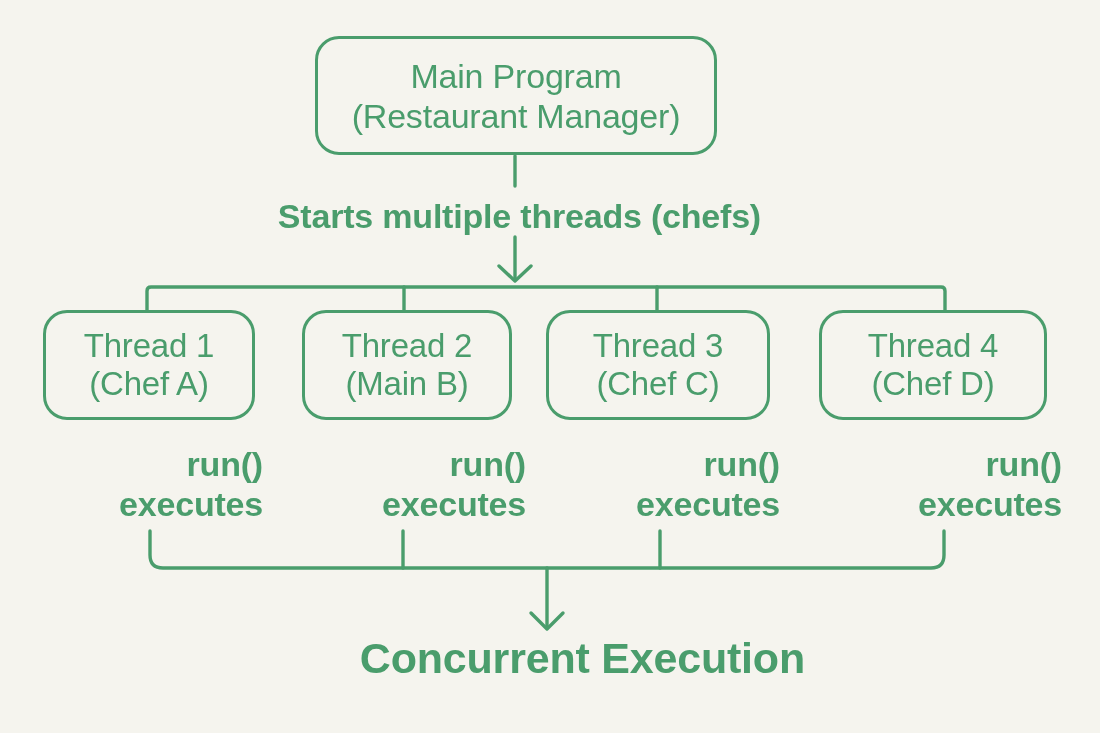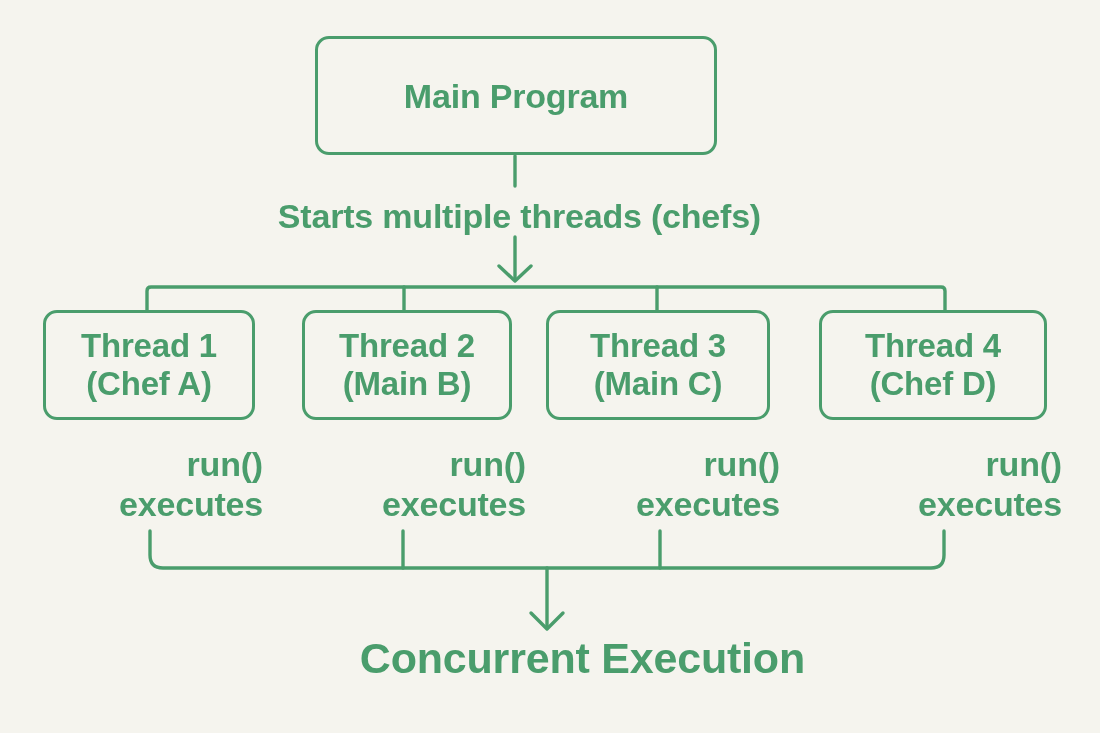--- a/index.html
+++ b/index.html
@@ -26,27 +26,27 @@
     width: 1100px; height: 733px;
     stroke: var(--green);
     fill: none;
     stroke-width: 3.4;
     stroke-linecap: round;
     stroke-linejoin: round;
   }
   .node {
     position: absolute;
     border: 3px solid var(--green);
-    border-radius: 14px;
+    border-radius: 24px;
     display: flex;
     flex-direction: column;
     justify-content: center;
     align-items: center;
     text-align: center;
-    font-weight: 700;
+    font-weight: 400;
     letter-spacing: -0.2px;
     background: transparent;
   }
   .node-main { left: 315px; top: 36px; width: 402px; height: 119px; font-size: 34px; line-height: 40px; }
   .node-thread { top: 310px; height: 110px; font-size: 33px; line-height: 38px; }
   .node-t1 { left: 43px;  width: 212px; }
   .node-t2 { left: 302px; width: 210px; }
   .node-t3 { left: 546px; width: 224px; }
   .node-t4 { left: 819px; width: 228px; }
   .label {
@@ -95,35 +95,36 @@
     <path d="M660 531 L660 568"></path>
 
     <g>
       <path d="M547 568 L547 627"></path>
       <path d="M531 613 L547 629 L563 613"></path>
     </g>
   </svg>
 
   <div class="node node-main">
     <span>Main Program</span>
+    <span>(Restaurant Manager)</span>
   </div>
 
   <div class="label label-start">Starts multiple threads (chefs)</div>
 
   <div class="node node-thread node-t1">
     <span>Thread 1</span>
     <span>(Chef A)</span>
   </div>
   <div class="node node-thread node-t2">
     <span>Thread 2</span>
     <span>(Main B)</span>
   </div>
   <div class="node node-thread node-t3">
     <span>Thread 3</span>
-    <span>(Main C)</span>
+    <span>(Chef C)</span>
   </div>
   <div class="node node-thread node-t4">
     <span>Thread 4</span>
     <span>(Chef D)</span>
   </div>
 
   <div class="label note note-1">
     <span>run()</span><br>
     <span>executes</span>
   </div>

